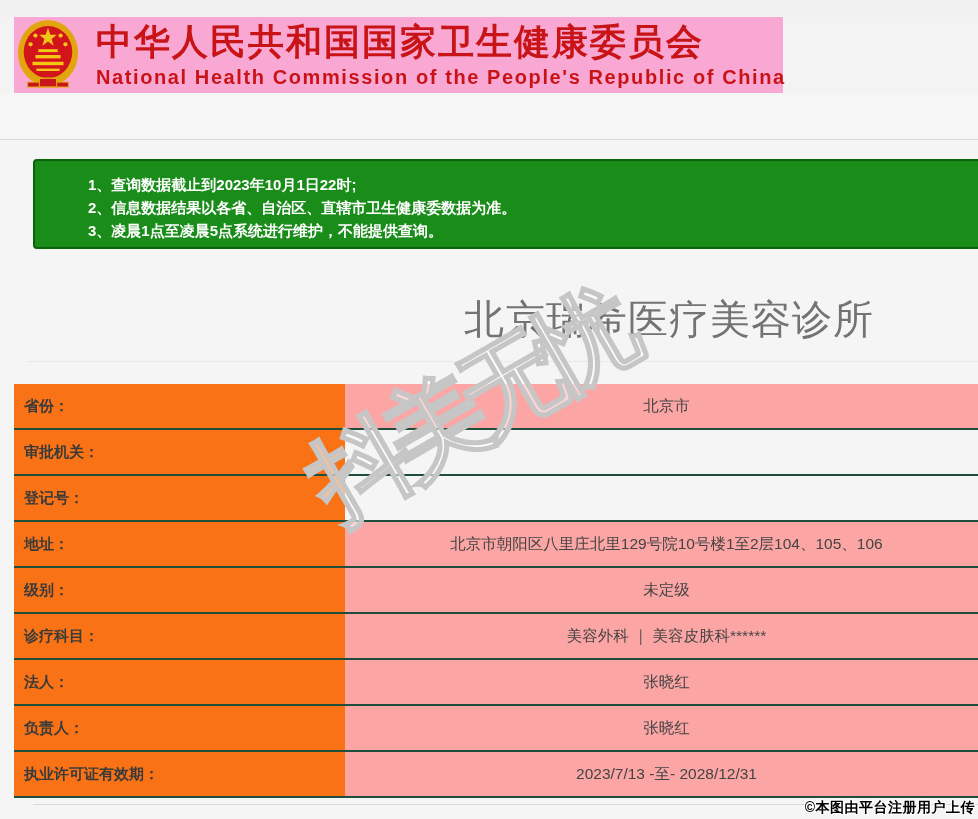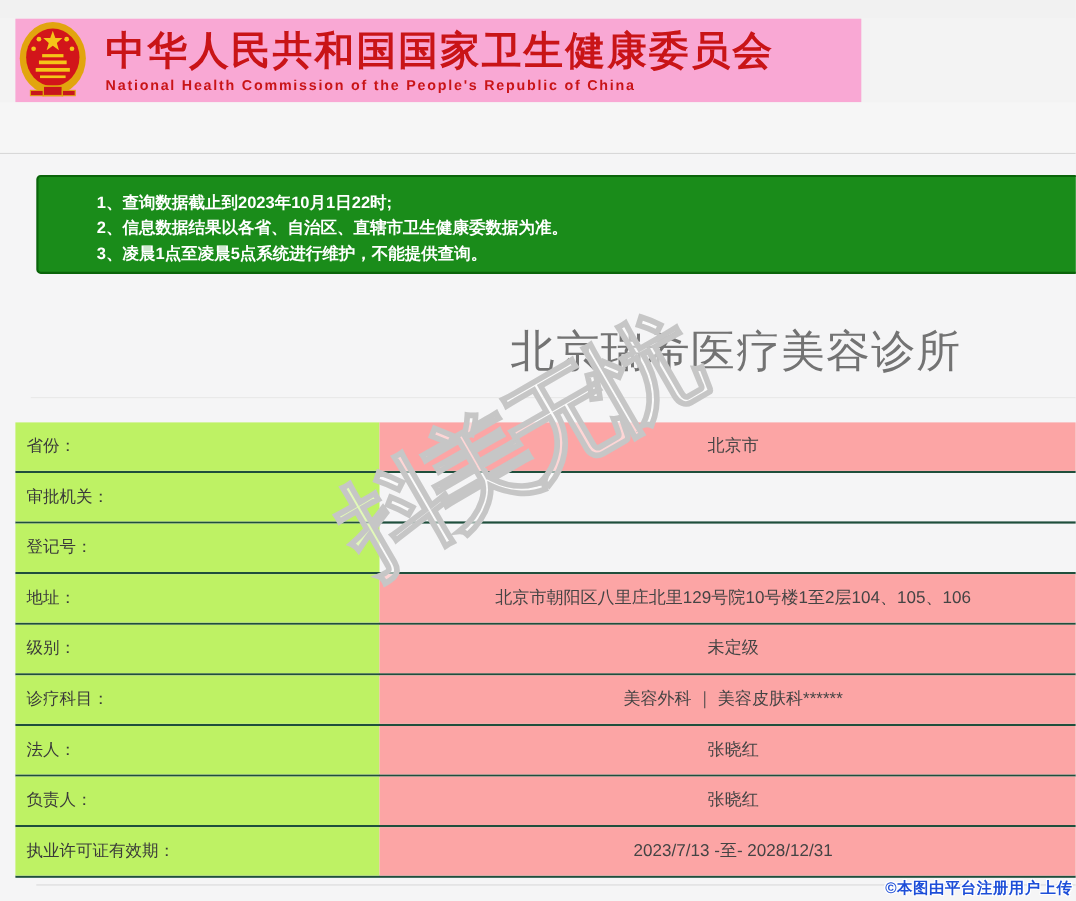--- a/index.html
+++ b/index.html
@@ -22,21 +22,21 @@
     background:#f9a8d4;
     display:flex;align-items:center;
   }
   .emblem{width:64px;height:74px;margin-left:2px;flex:0 0 auto;}
   .header-titles{margin-left:16px;}
   .header-title-cn{
     font-size:36px;font-weight:bold;letter-spacing:2px;
     color:#c91417;line-height:40px;white-space:nowrap;
   }
   .header-title-en{
-    font-size:13px;font-weight:bold;letter-spacing:1.6px;
+    font-size:20px;font-weight:bold;letter-spacing:1.6px;
     color:#c91417;margin-top:4px;white-space:nowrap;
   }
   .sub-band{height:46px;background:#f6f6f6;border-bottom:1px solid #d8d8d8;}
   
   .content{position:relative;height:679px;background:#f5f5f6;}
   .notice-box{
     position:absolute;left:33px;top:19px;width:960px;height:62px;
     background:#1a8c1a;border:2px solid #0a640a;border-radius:4px;
     color:#ffffff;padding:12px 0 12px 53px;
   }
@@ -54,36 +54,36 @@
     border-top:1px solid #e8e8e8;height:0;
   }
   
   .info-table{
     position:absolute;left:14px;top:244px;width:964px;
   }
   .info-row{
     display:flex;height:44px;border-bottom:2px solid #1f4f3c;
   }
   .info-label{
-    width:321px;flex:0 0 auto;background:#bef264;
+    width:321px;flex:0 0 auto;background:#f97316;
     padding-left:10px;line-height:44px;
-    font-size:15px;font-weight:400;color:#3a3a3a;white-space:nowrap;
+    font-size:15px;font-weight:700;color:#3a3a3a;white-space:nowrap;
   }
   .info-value{
     flex:1;background:#fca5a5;
     padding-left:10px;line-height:44px;
     font-size:15.5px;color:#444444;white-space:nowrap;text-align:center;
   }
   .bottom-divider{
     position:absolute;left:33px;right:0;top:664px;
     border-top:1px solid #dadada;height:0;
   }
   .stamp{
     position:absolute;right:3px;top:659px;
-    font-size:14px;font-weight:bold;color:#1d4ed8;letter-spacing:0.5px;
+    font-size:14px;font-weight:bold;color:#000000;letter-spacing:0.5px;
     text-shadow:-1px -1px 0 #fff,1px -1px 0 #fff,-1px 1px 0 #fff,1px 1px 0 #fff;
     white-space:nowrap;
   }
   
   .watermark{
     position:absolute;left:295px;top:200px;width:390px;height:120px;
     transform:rotate(-30deg);
     font-size:100px;font-weight:bold;letter-spacing:-14px;
     color:rgba(255,255,255,0.55);
     -webkit-text-stroke:2px #c6c6c6;

